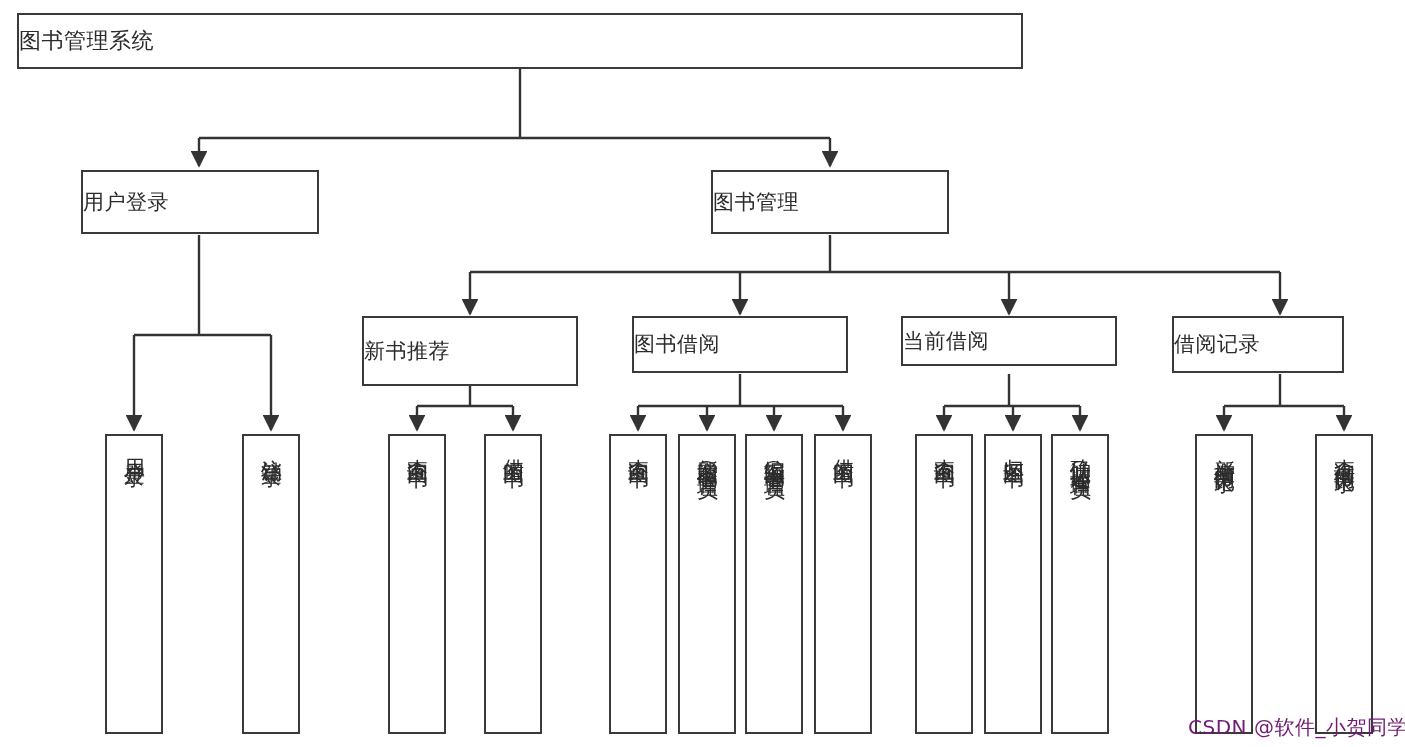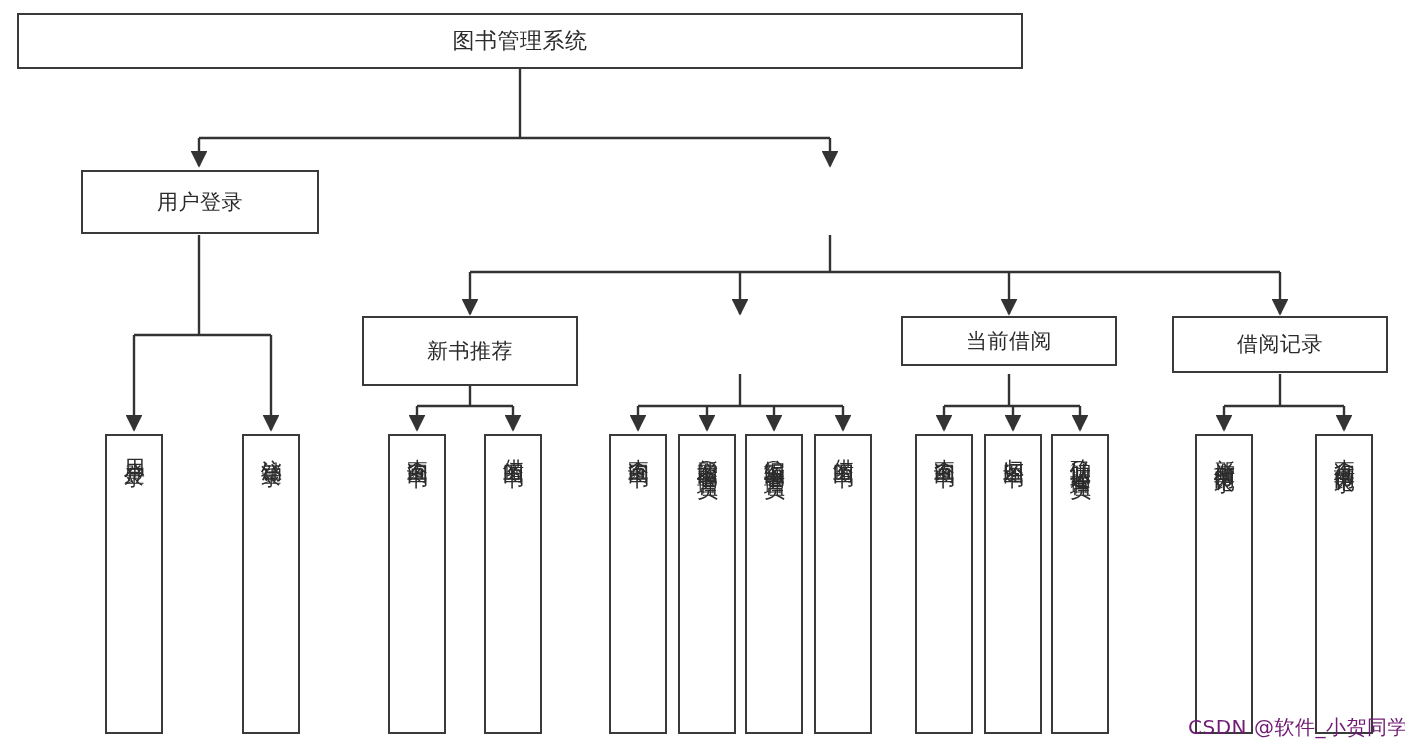--- a/index.html
+++ b/index.html
@@ -26,21 +26,20 @@
     height: 747px;
     pointer-events: none;
   }
   .node {
     position: absolute;
     box-sizing: border-box;
     background: #ffffff;
     border: 2px solid #3a3a3a;
     display: flex;
     align-items: center;
-    justify-content: center;
     color: #2b2b2b;
   }
   .node-label {
     display: block;
     text-align: center;
     line-height: 1.08;
     letter-spacing: 0.5px;
     white-space: nowrap;
   }
   
@@ -132,31 +131,37 @@
   </svg>
 
   <div class="node horiz root" style="left:17px; top:13px; width:1006px; height:56px;">
     <span class="node-label">图书管理系统</span>
   </div>
 
   <div class="node horiz" style="left:81px; top:170px; width:238px; height:64px;">
     <span class="node-label">用户登录</span>
   </div>
 
+  <div class="node horiz" style="left:711px; top:170px; width:238px; height:64px;">
+    <span class="node-label">图书管理</span>
+  </div>
 
   <div class="node horiz" style="left:362px; top:316px; width:216px; height:70px;">
     <span class="node-label">新书推荐</span>
   </div>
 
+  <div class="node horiz" style="left:632px; top:316px; width:216px; height:57px;">
+    <span class="node-label">图书借阅</span>
+  </div>
 
   <div class="node horiz" style="left:901px; top:316px; width:216px; height:50px;">
     <span class="node-label">当前借阅</span>
   </div>
 
-  <div class="node horiz" style="left:1172px; top:316px; width:216px; height:57px;">
+  <div class="node horiz" style="left:1172px; top:316px; width:172px; height:57px;">
     <span class="node-label">借阅记录</span>
   </div>
 
   <div class="node vert" style="left:105px; top:434px; width:58px; height:300px;">
     <span class="node-label">用户登录</span>
   </div>
 
   <div class="node vert" style="left:242px; top:434px; width:58px; height:300px;">
     <span class="node-label">注销登录</span>
   </div>

